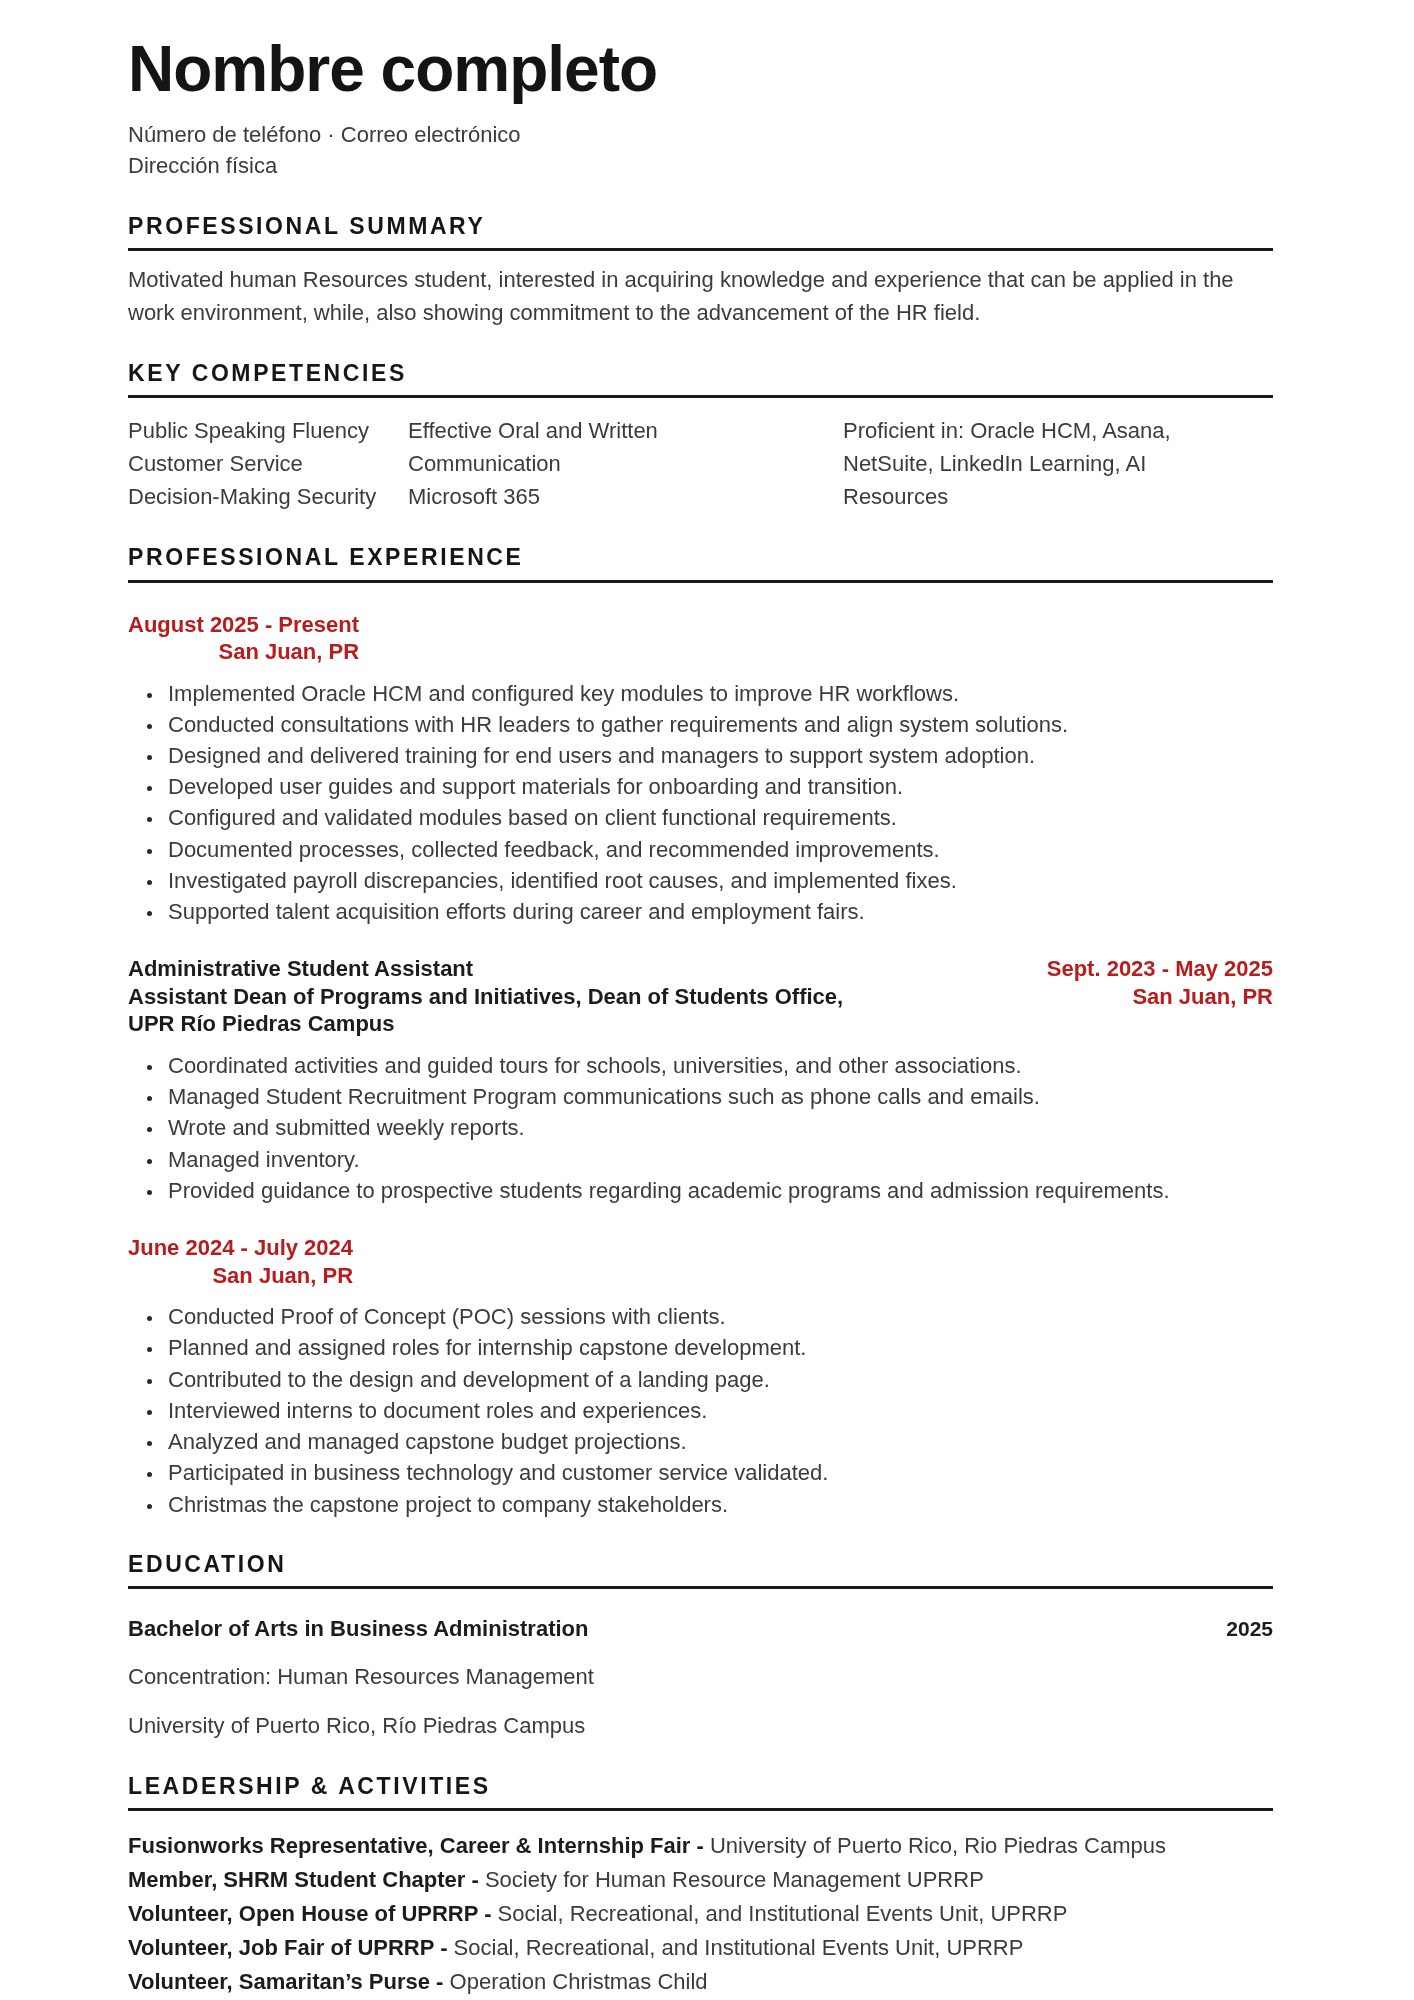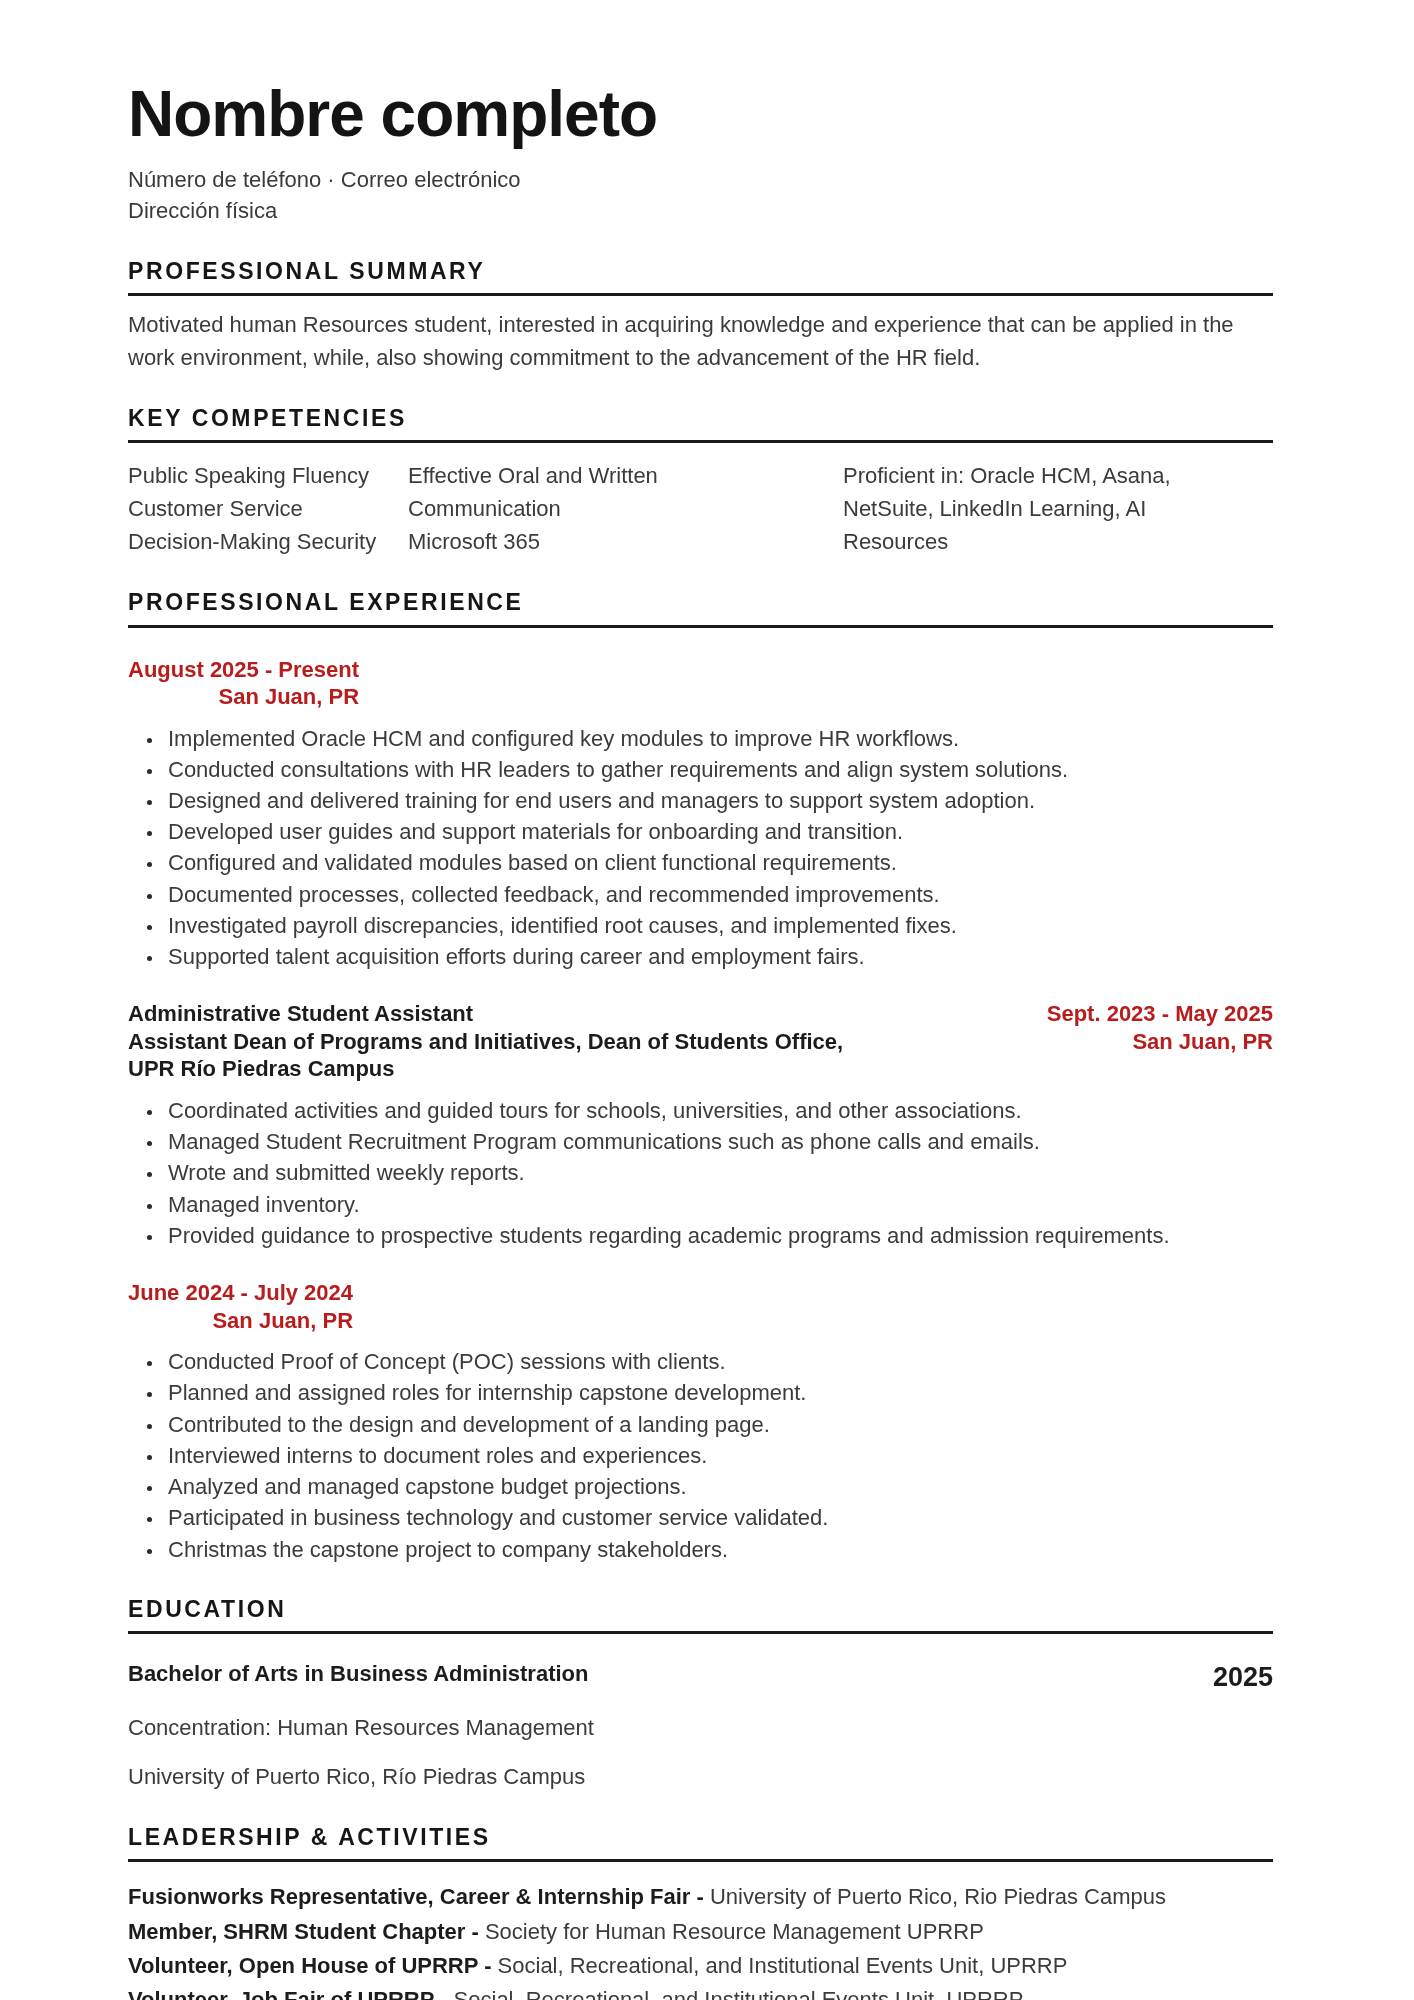--- a/index.html
+++ b/index.html
@@ -5,21 +5,21 @@
   html, body { margin: 0; padding: 0; background: #ffffff; }
   body {
     width: 1414px; height: 2000px;
     font-family: "Liberation Sans", "DejaVu Sans", sans-serif;
     color: #3a3a3a;
     overflow: hidden;
   }
   .page {
     box-sizing: border-box;
     width: 1414px; height: 2000px;
-    padding: 81px 141px 0 128px;
+    padding: 36px 141px 0 128px;
     background: #ffffff;
   }
   .name {
     font-size: 64px;
     font-weight: 700;
     color: #141414;
     letter-spacing: -1px;
     line-height: 1.05;
     margin: 0 0 16px 0;
   }
@@ -80,21 +80,21 @@
   ul.bullets li {
     font-size: 22px;
     line-height: 1.42;
     color: #3b3b3b;
     padding-left: 4px;
   }
   ul.bullets li::marker { font-size: 17px; color: #2a2a2a; }
   .edu-block { margin-top: 26px; }
   .edu-head { display: flex; justify-content: space-between; }
   .edu-degree { font-size: 22px; font-weight: 700; color: #1c1c1c; line-height: 1.3; }
-  .edu-year { font-size: 27px; font-weight: 700; color: #1c1c1c; line-height: 1.3; }
+  .edu-year { font-size: 21px; font-weight: 700; color: #1c1c1c; line-height: 1.3; }
   .edu-line { font-size: 22px; line-height: 1.5; color: #3b3b3b; margin-top: 16px; }
   .lead-list { margin-top: 18px; }
   .lead-item { font-size: 22px; line-height: 1.55; color: #3b3b3b; }
   .lead-item .lead { font-weight: 700; color: #1c1c1c; }
 </style>
 </head>
 <body>
 
 <div class="page">
 

